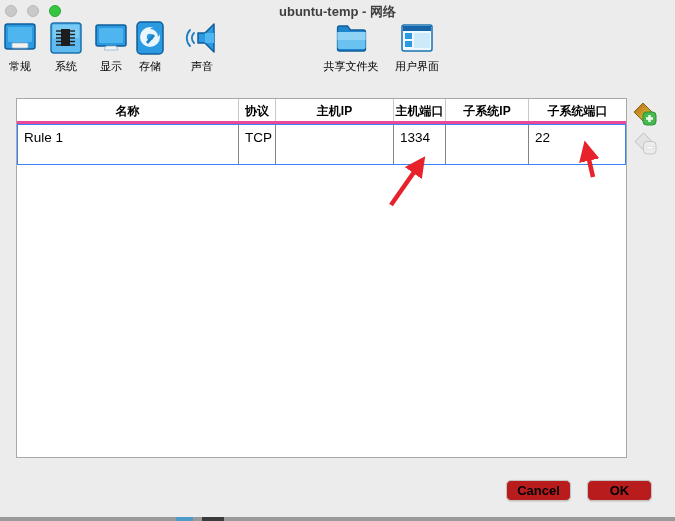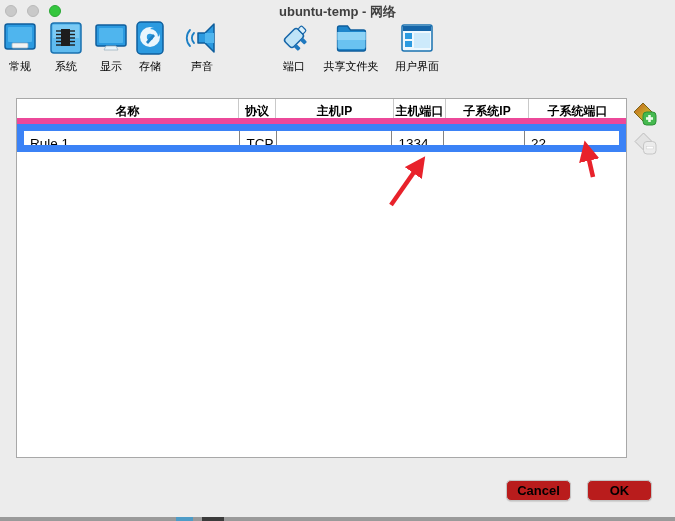--- a/index.html
+++ b/index.html
@@ -33,30 +33,30 @@
   }
   .tb-item.selected { background:#dcdcdc; }
   .tb-icon { width:38px; height:38px; display:flex; align-items:center; justify-content:center; }
   .tb-label { font-size:11px; color:#000; margin-top:2px; white-space:nowrap; }
 
   
   .pf-table {
     position:absolute; left:16px; top:98px; width:611px; height:360px;
     background:#fff; border:1px solid #a8a8a8;
   }
-  .pf-header { display:flex; height:25px; border-bottom:6px solid #ec4899; }
+  .pf-header { display:flex; height:25px; border-bottom:3px solid #ec4899; }
   .pf-hcell {
     font-size:12px; font-weight:700; color:#000;
     line-height:24px; text-align:center;
     border-right:1px solid #c9c9c9; overflow:hidden;
   }
   .pf-hcell:last-child { border-right:none; }
   .pf-row {
-    position:absolute; left:0; top:25px; width:609px; height:28px;
-    display:flex; border:7px solid #3b82f6; background:#fff;
+    position:absolute; left:0; top:25px; width:609px; height:41px;
+    display:flex; border:1px solid #3b82f6; background:#fff;
   }
   .pf-cell {
     font-size:13.5px; color:#000; line-height:26px;
     padding-left:6px; border-right:1px solid #838383;
     overflow:hidden; white-space:nowrap;
   }
   .pf-cell:last-child { border-right:none; }
   .w0{width:222px;} .w1{width:37px;} .w2{width:118px;} .w3{width:52px;} .w4{width:83px;} .w5{width:97px;}
   .pf-row .w0{width:221px;} .pf-row .w5{width:96px;}
 
@@ -166,33 +166,20 @@
           <g fill="none" stroke="#1c7fc4" stroke-width="1.8" stroke-linecap="round">
             <path d="M10 13 a7 7 0 0 0 0 10"></path>
             <path d="M6 10 a11.5 11.5 0 0 0 0 16"></path>
           </g>
         </svg>
       </span>
       <span class="tb-label">声音</span>
     </div>
 
 
-    <div class="tb-item" style="left:294px">
-      <span class="tb-icon">
-        <svg width="36" height="36" viewBox="0 0 36 36">
-          <g transform="rotate(-45 18 18)">
-            <rect x="9" y="12" width="18" height="12" rx="3" fill="#bfe4f7" stroke="#1565a8" stroke-width="1.5"></rect>
-            <rect x="27" y="14.5" width="5" height="7" rx="1.5" fill="#d9effb" stroke="#1565a8" stroke-width="1.2"></rect>
-            <rect x="11.5" y="24" width="4" height="6" rx="1" fill="#1e78bf"></rect>
-            <rect x="20.5" y="24" width="4" height="6" rx="1" fill="#1e78bf"></rect>
-          </g>
-        </svg>
-      </span>
-      <span class="tb-label">端口</span>
-    </div>
 
     <div class="tb-item" style="left:351px">
       <span class="tb-icon">
         <svg width="36" height="36" viewBox="0 0 36 36">
           <path d="M4 8 a2 2 0 0 1 2 -2 h8 l3 4 h13 a2 2 0 0 1 2 2 v17 a2 2 0 0 1 -2 2 h-24 a2 2 0 0 1 -2 -2 Z" fill="#1e86cc" stroke="#0f5e9c" stroke-width="1.3"></path>
           <path d="M4 12 h28 v15 a2 2 0 0 1 -2 2 h-24 a2 2 0 0 1 -2 -2 Z" fill="#6ac2f1"></path>
           <path d="M4 12 h28 v8 h-28 Z" fill="#8ed3f6"></path>
         </svg>
       </span>
       <span class="tb-label">共享文件夹</span>

